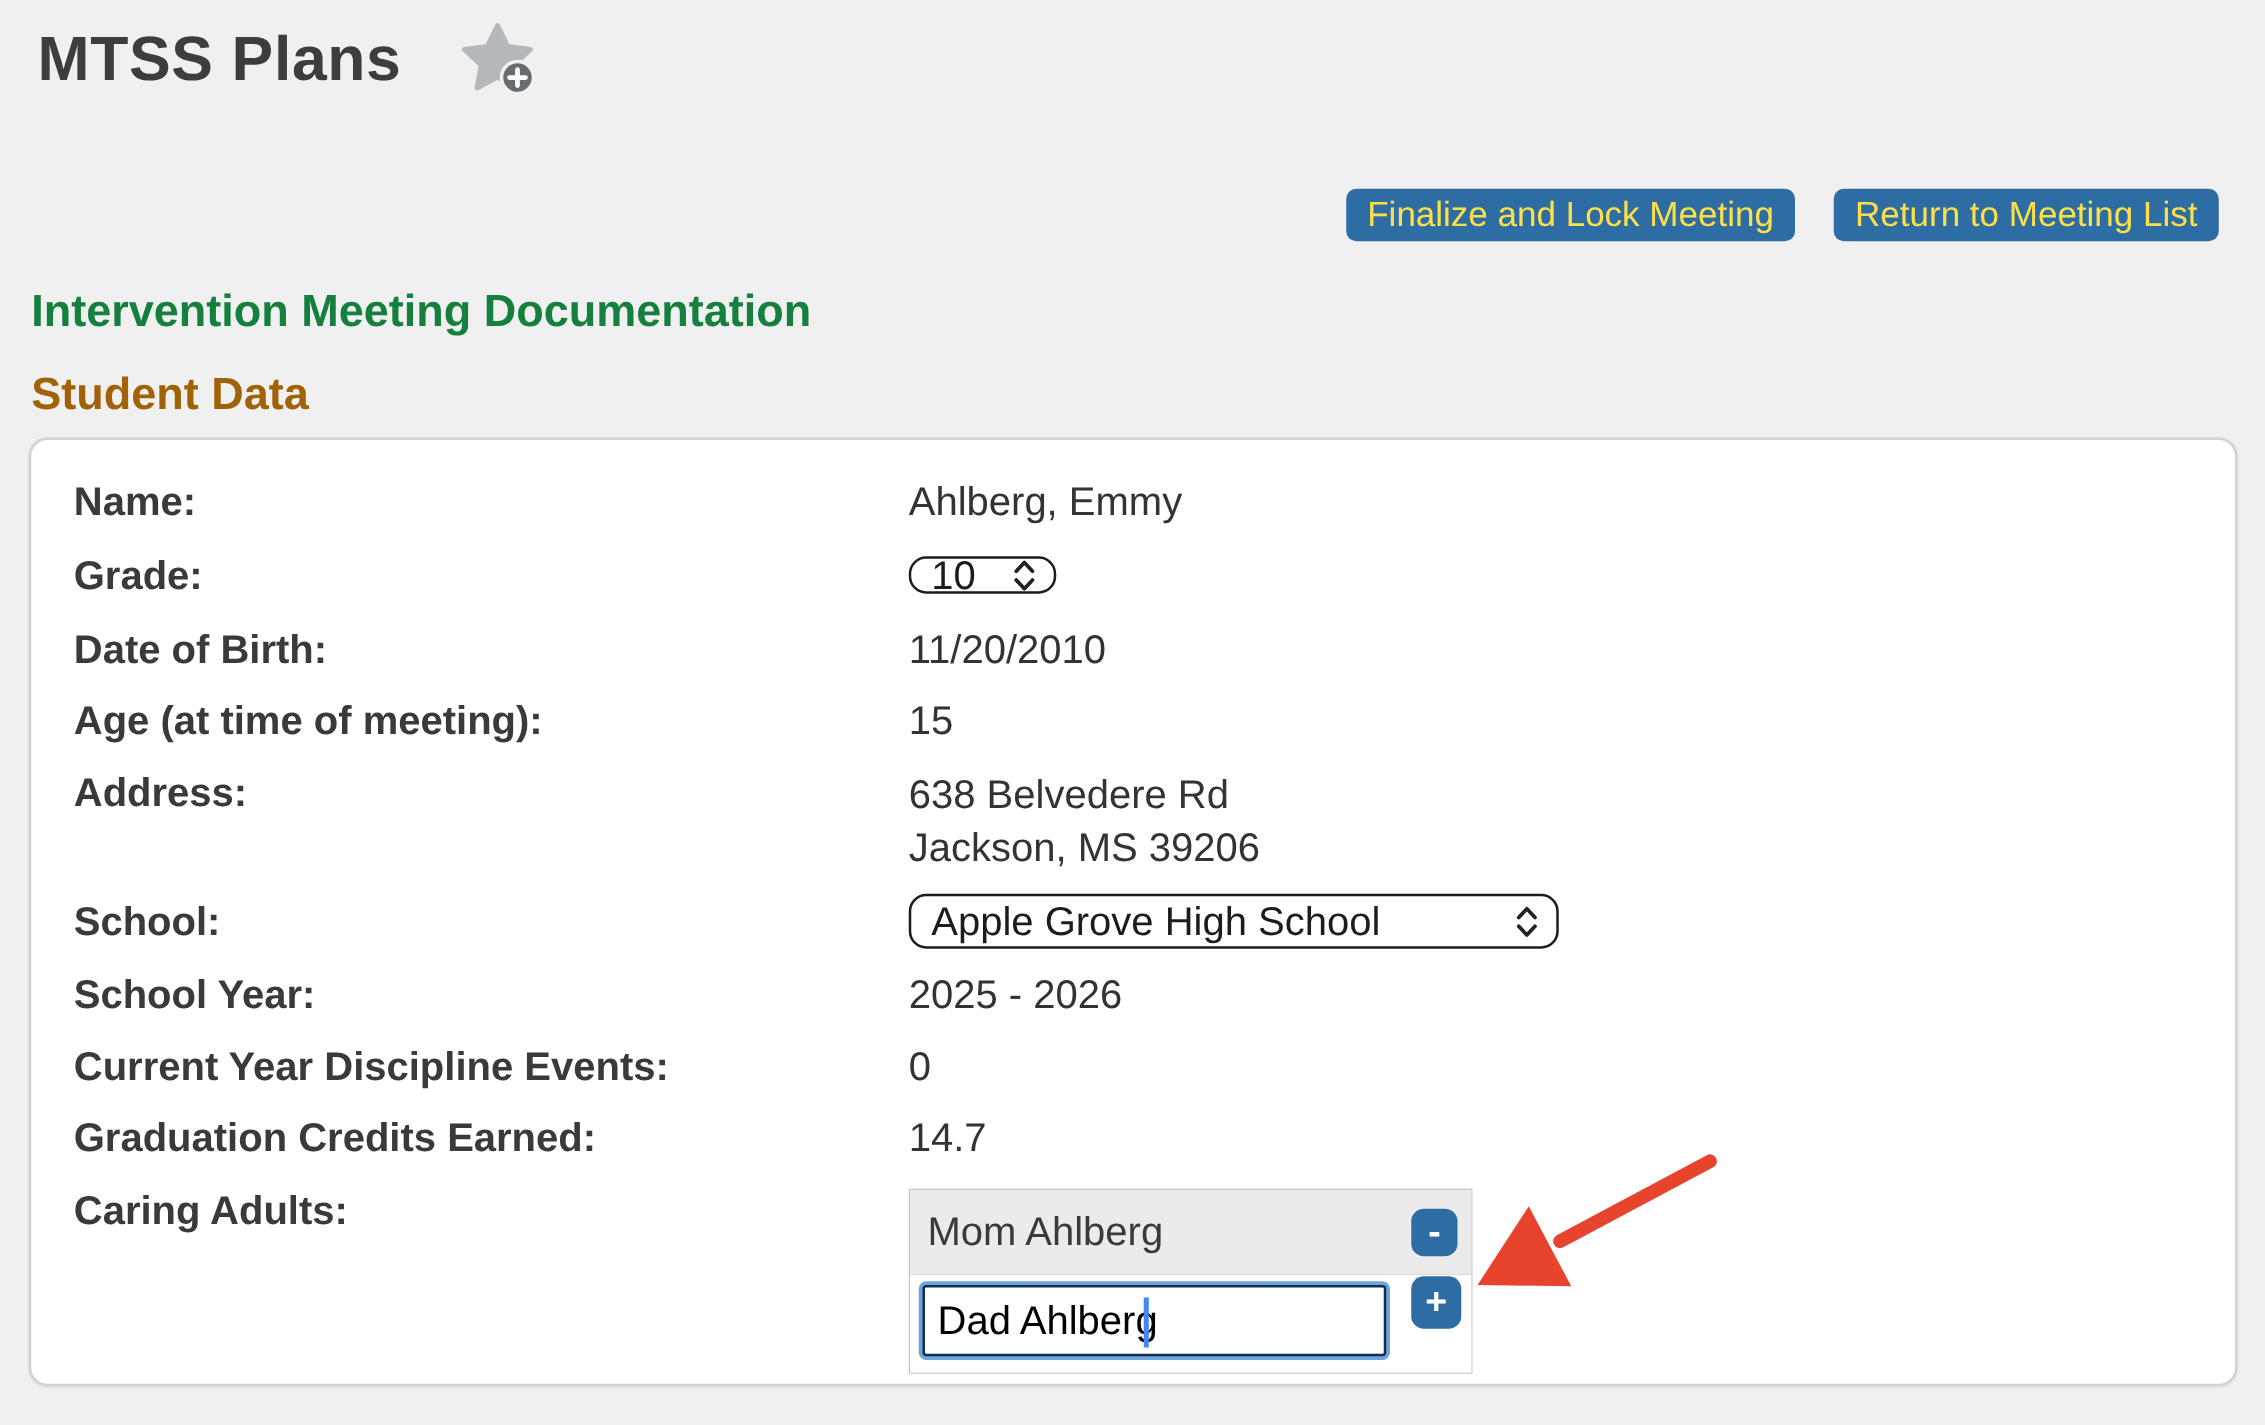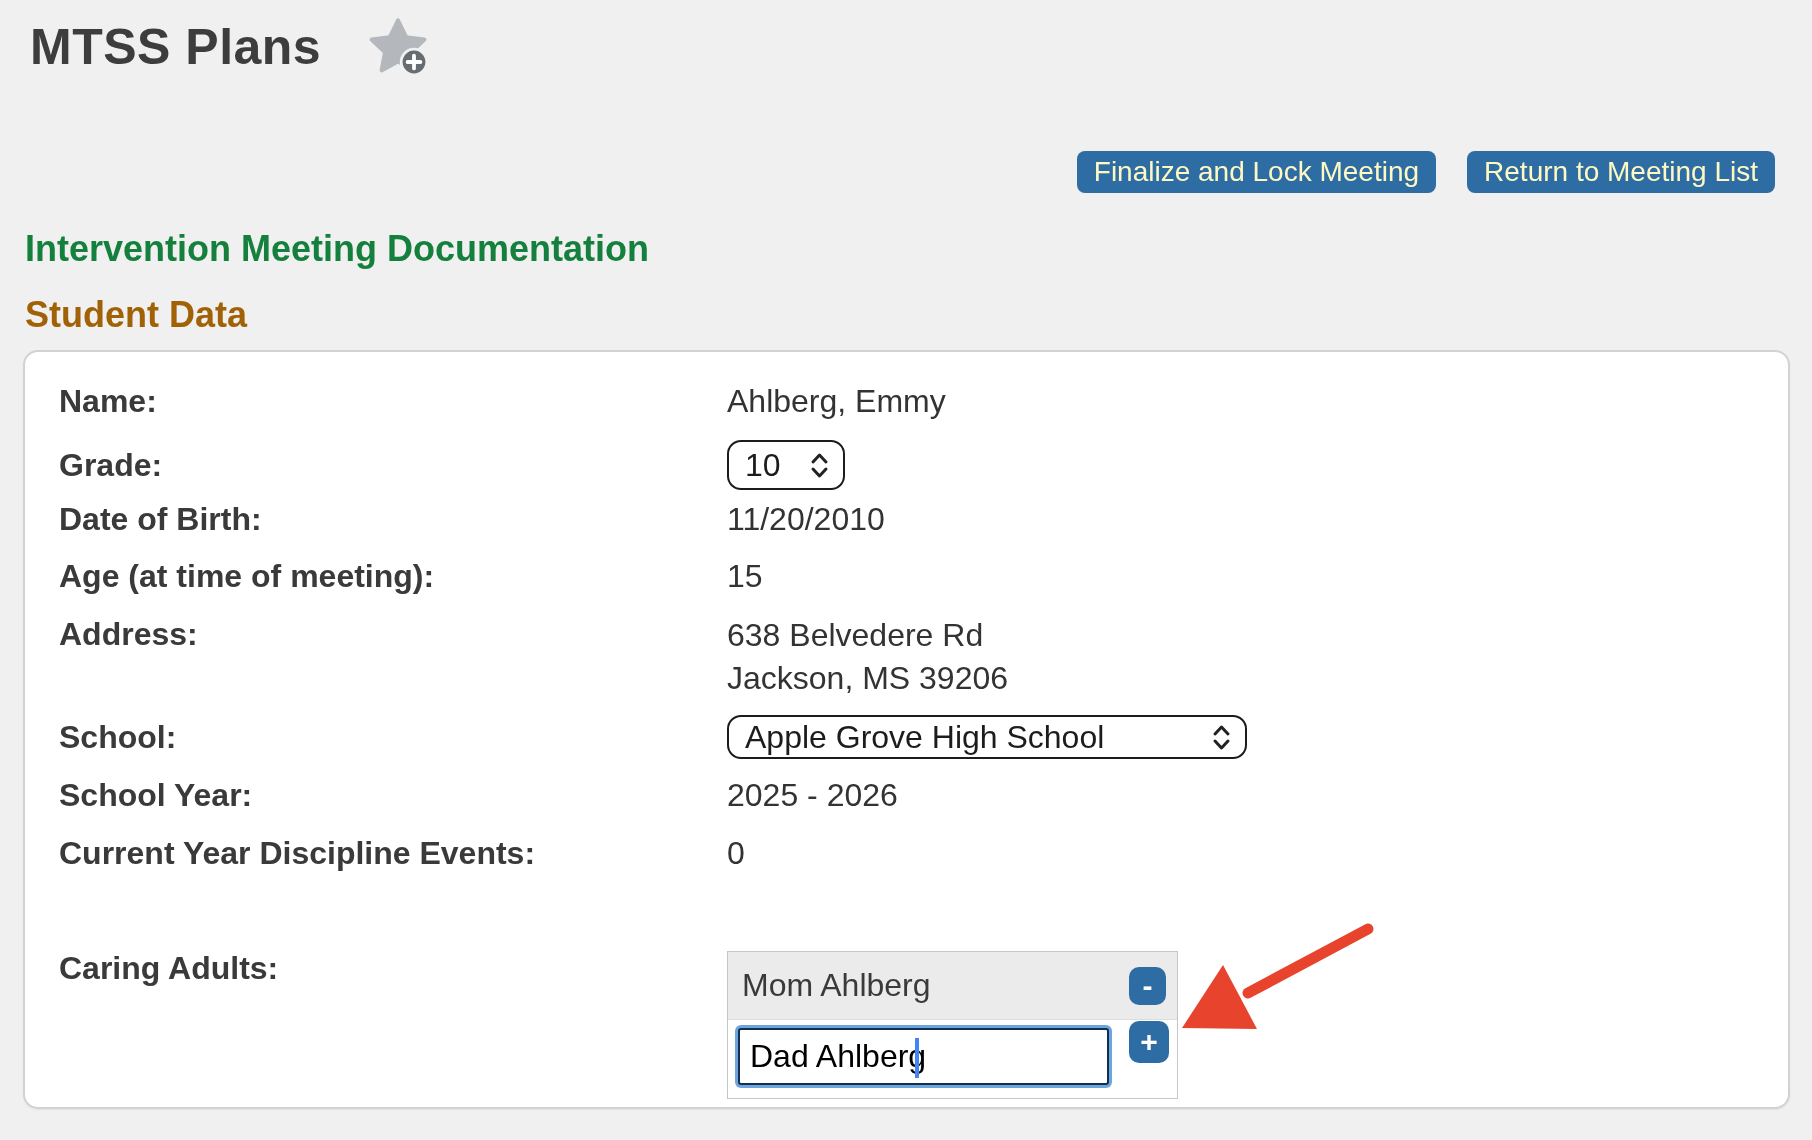--- a/index.html
+++ b/index.html
@@ -7,21 +7,21 @@
     position:relative; width:1812px; height:1140px; overflow:hidden;
     font-family:"Liberation Sans", sans-serif; color:#333; background:#f0f0f1;
   }
   .page-title {
     position:absolute; left:30px; top:18px; margin:0;
     font-size:50px; font-weight:bold; color:#3d3d3d; letter-spacing:0.5px;
   }
   .star-wrap { position:absolute; left:366px; top:16px; width:66px; height:66px; cursor:pointer; }
   .toolbar { position:absolute; top:151px; right:37px; display:flex; gap:31px; }
   .btn {
-    background:#2e6da4; color:#fef9c3; border:none; border-radius:8px;
+    background:#2e6da4; color:#fde047; border:none; border-radius:8px;
     height:42px; padding:0 17px; font-size:28px; font-weight:500;
     font-family:"Liberation Sans", sans-serif; line-height:42px; cursor:pointer;
     white-space:nowrap;
   }
   .h2 { position:absolute; left:25px; top:228px; margin:0; font-size:36px; font-weight:bold; color:#15803d; }
   .h3 { position:absolute; left:25px; top:294px; margin:0; font-size:36px; font-weight:bold; color:#a16207; }
   .panel {
     position:absolute; left:23px; top:350px; width:1767px; height:759px;
     background:#ffffff; border:2px solid #d2d2d2; border-radius:15px; box-sizing:border-box;
     box-shadow:0 1px 2px rgba(0,0,0,0.06);
@@ -89,21 +89,21 @@
 
   <div class="panel">
 
     <div class="row" style="top:29px">
       <span class="lbl">Name:</span>
       <span class="val">Ahlberg, Emmy</span>
     </div>
 
     <div class="row" style="top:88px; align-items:center;">
       <span class="lbl">Grade:</span>
-      <span class="select" style="width:118px; height:50px;">
+      <span class="select" style="width:118px; height:30px;">
         <span>10</span>
         <svg class="chev" width="19" height="27" viewBox="0 0 19 27">
           <polyline points="3,10 9.5,3 16,10" fill="none" stroke="#222" stroke-width="3" stroke-linecap="round" stroke-linejoin="round"></polyline>
           <polyline points="3,17 9.5,24 16,17" fill="none" stroke="#222" stroke-width="3" stroke-linecap="round" stroke-linejoin="round"></polyline>
         </svg>
       </span>
     </div>
 
     <div class="row" style="top:147px">
       <span class="lbl">Date of Birth:</span>
@@ -137,20 +137,24 @@
     <div class="row" style="top:423px">
       <span class="lbl">School Year:</span>
       <span class="val">2025 - 2026</span>
     </div>
 
     <div class="row" style="top:481px">
       <span class="lbl">Current Year Discipline Events:</span>
       <span class="val">0</span>
     </div>
 
+    <div class="row" style="top:538px">
+      <span class="lbl">Graduation Credits Earned:</span>
+      <span class="val">14.7</span>
+    </div>
 
     <div class="row" style="top:596px">
       <span class="lbl">Caring Adults:</span>
     </div>
 
     <div class="ca-box">
       <div class="ca-row1">
         <span class="ca-name">Mom Ahlberg</span>
         <button class="mini-btn minus-btn">-</button>
       </div>

